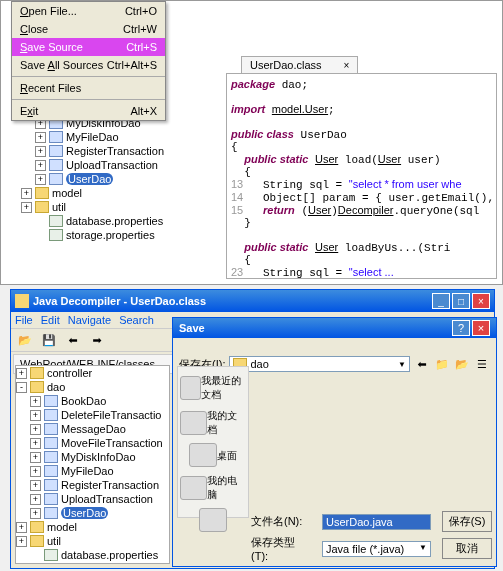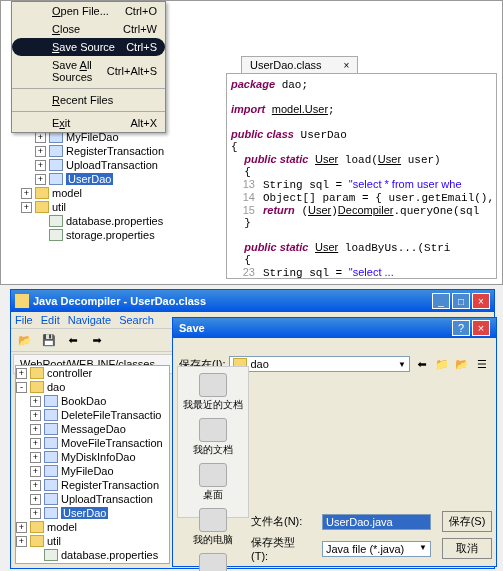--- a/index.html
+++ b/index.html
@@ -1,43 +1,43 @@
 <!DOCTYPE html>
 <html><head>
 <meta charset="utf-8">
 <style>
 * { margin: 0; padding: 0; box-sizing: border-box; font-family: Tahoma, sans-serif; font-size: 11px; }
 body { width: 503px; height: 571px; background: #f0f0f0; position: relative; overflow: hidden; }
 
 .top-editor { position: absolute; top: 0; left: 0; right: 0; height: 285px; background: #fff; border: 1px solid #999; }
 .menu-dropdown { position: absolute; top: 0; left: 10px; width: 155px; background: #ece9d8; border: 1px solid #888; box-shadow: 2px 2px 3px rgba(0,0,0,0.3); z-index: 10; }
 .menu-item { display: flex; padding: 3px 8px; align-items: center; }
-.menu-item.highlighted { background: #0f172a; color: #fff; border-radius: 9px; }
-.menu-label { flex: 1; margin-left: 32px; }
+.menu-item.highlighted { background: #d946ef; color: #fff; }
+.menu-label { flex: 1; }
 .menu-short { color: #000; }
 .menu-item.highlighted .menu-short { color: #fff; }
 .menu-sep { border-top: 1px solid #aaa; margin: 2px 0; }
 .menu-label u { text-decoration: underline; }
 
 .tree-area { position: absolute; top: 115px; left: 20px; width: 180px; }
 .tree-node { display: flex; align-items: center; padding: 1px 0; white-space: nowrap; }
 .tree-exp { width: 11px; height: 11px; border: 1px solid #888; background: #fff; display: inline-flex; align-items: center; justify-content: center; font-size: 9px; margin-right: 3px; cursor: pointer; }
 .tree-icon { width: 14px; height: 12px; margin-right: 3px; }
 .folder-icon { background: #f7d774; border: 1px solid #c9a833; }
 .file-icon { background: #e8f0e8; border: 1px solid #7a9a7a; }
 .class-icon { background: #d0e0ff; border: 1px solid #6a8ac0; }
-.tree-node.selected .tree-label { background: #316ac5; color: #fff; padding: 0 2px; }
+.tree-node.selected .tree-label { background: #316ac5; color: #fff; padding: 0 2px; border-radius: 6px; }
 .ind1 { margin-left: 14px; }
 
 .editor-tab { position: absolute; top: 55px; left: 240px; background: #f5f5f5; border: 1px solid #aaa; border-bottom: none; padding: 2px 8px; display: flex; align-items: center; gap: 22px; }
 .tab-close { font-size: 10px; cursor: pointer; }
 .code-area { position: absolute; top: 72px; left: 225px; right: 5px; bottom: 5px; background: #fff; border: 1px solid #aaa; padding: 4px; font-family: "Courier New", monospace; font-size: 11px; overflow: hidden; white-space: pre; }
 .kw { color: #7f0055; font-weight: bold; font-style: italic; }
 .str { color: #2a00ff; }
-.line-num { color: #999; display: inline-block; width: 24px; text-align: right; margin-right: 8px; }
+.line-num { color: #999; display: inline-block; width: 24px; text-align: left; margin-right: 8px; }
 
 .decomp-window { position: absolute; top: 289px; left: 10px; width: 485px; height: 280px; border: 1px solid #0054e3; background: #ece9d8; }
 .titlebar { background: linear-gradient(to bottom, #3c8cde, #0054e3); color: #fff; height: 22px; display: flex; align-items: center; padding: 0 4px; }
 .titlebar-icon { width: 14px; height: 14px; background: #f7d774; margin-right: 4px; }
 .titlebar-text { flex: 1; font-weight: bold; }
 .win-btn { width: 18px; height: 16px; background: #4a8ad0; border: 1px solid #fff; margin-left: 2px; color: #fff; display: flex; align-items: center; justify-content: center; font-size: 10px; cursor: pointer; }
 .win-btn.close { background: #e04343; }
 
 .menubar { display: flex; padding: 2px 4px; gap: 8px; color: #0054e3; }
 .menubar span { cursor: pointer; }
@@ -48,21 +48,21 @@
 .decomp-tree { position: absolute; top: 75px; left: 4px; width: 155px; bottom: 4px; background: #fff; border: 1px solid #aaa; overflow: hidden; }
 
 .save-dialog { position: absolute; top: 317px; left: 172px; width: 325px; height: 250px; background: #ece9d8; border: 1px solid #0054e3; z-index: 20; }
 .save-title { background: linear-gradient(to bottom, #3c8cde, #0054e3); color: #fff; height: 20px; display: flex; align-items: center; padding: 0 6px; }
 .save-title-text { flex: 1; font-weight: bold; }
 .help-btn { width: 18px; height: 16px; background: #4a8ad0; border: 1px solid #fff; color: #fff; display: flex; align-items: center; justify-content: center; margin-left: 2px; cursor: pointer; }
 .save-lookin { display: flex; align-items: center; padding: 6px; gap: 4px; margin-top: 12px; }
 .lookin-combo { flex: 1; background: #fff; border: 1px solid #7f9db9; padding: 1px 3px; display: flex; align-items: center; gap: 3px; }
 .combo-arrow { margin-left: auto; font-size: 8px; }
 .sidebar-folders { position: absolute; top: 48px; left: 4px; width: 72px; bottom: 48px; background: #f1f1ed; border: 1px solid #ccc; display: flex; flex-direction: column; align-items: center; padding-top: 4px; gap: 2px; }
-.sb-item { display: flex; flex-direction: column; align-items: center; padding: 2px; cursor: pointer; }
+.sb-item { display: flex; align-items: center; padding: 2px; cursor: pointer; }
 .sb-icon { width: 28px; height: 24px; background: #ddd; border: 1px solid #aaa; border-radius: 3px; }
 .sb-label { font-size: 10px; margin-top: 1px; }
 .save-bottom { position: absolute; bottom: 4px; left: 78px; right: 4px; }
 .save-row { display: flex; align-items: center; gap: 11px; margin-top: 3px; }
 .save-row-label { width: 60px; }
 .save-input { flex: 1; background: #fff; border: 1px solid #7f9db9; padding: 1px 3px; }
 .save-input.sel { background: #316ac5; color: #fff; }
 .save-btn { width: 50px; border: 1px solid #888; background: #ece9d8; padding: 2px 0; text-align: center; cursor: pointer; }
 .nav-icons { display: flex; gap: 4px; }
 .nav-icon { width: 16px; height: 16px; display: flex; align-items: center; justify-content: center; cursor: pointer; }

